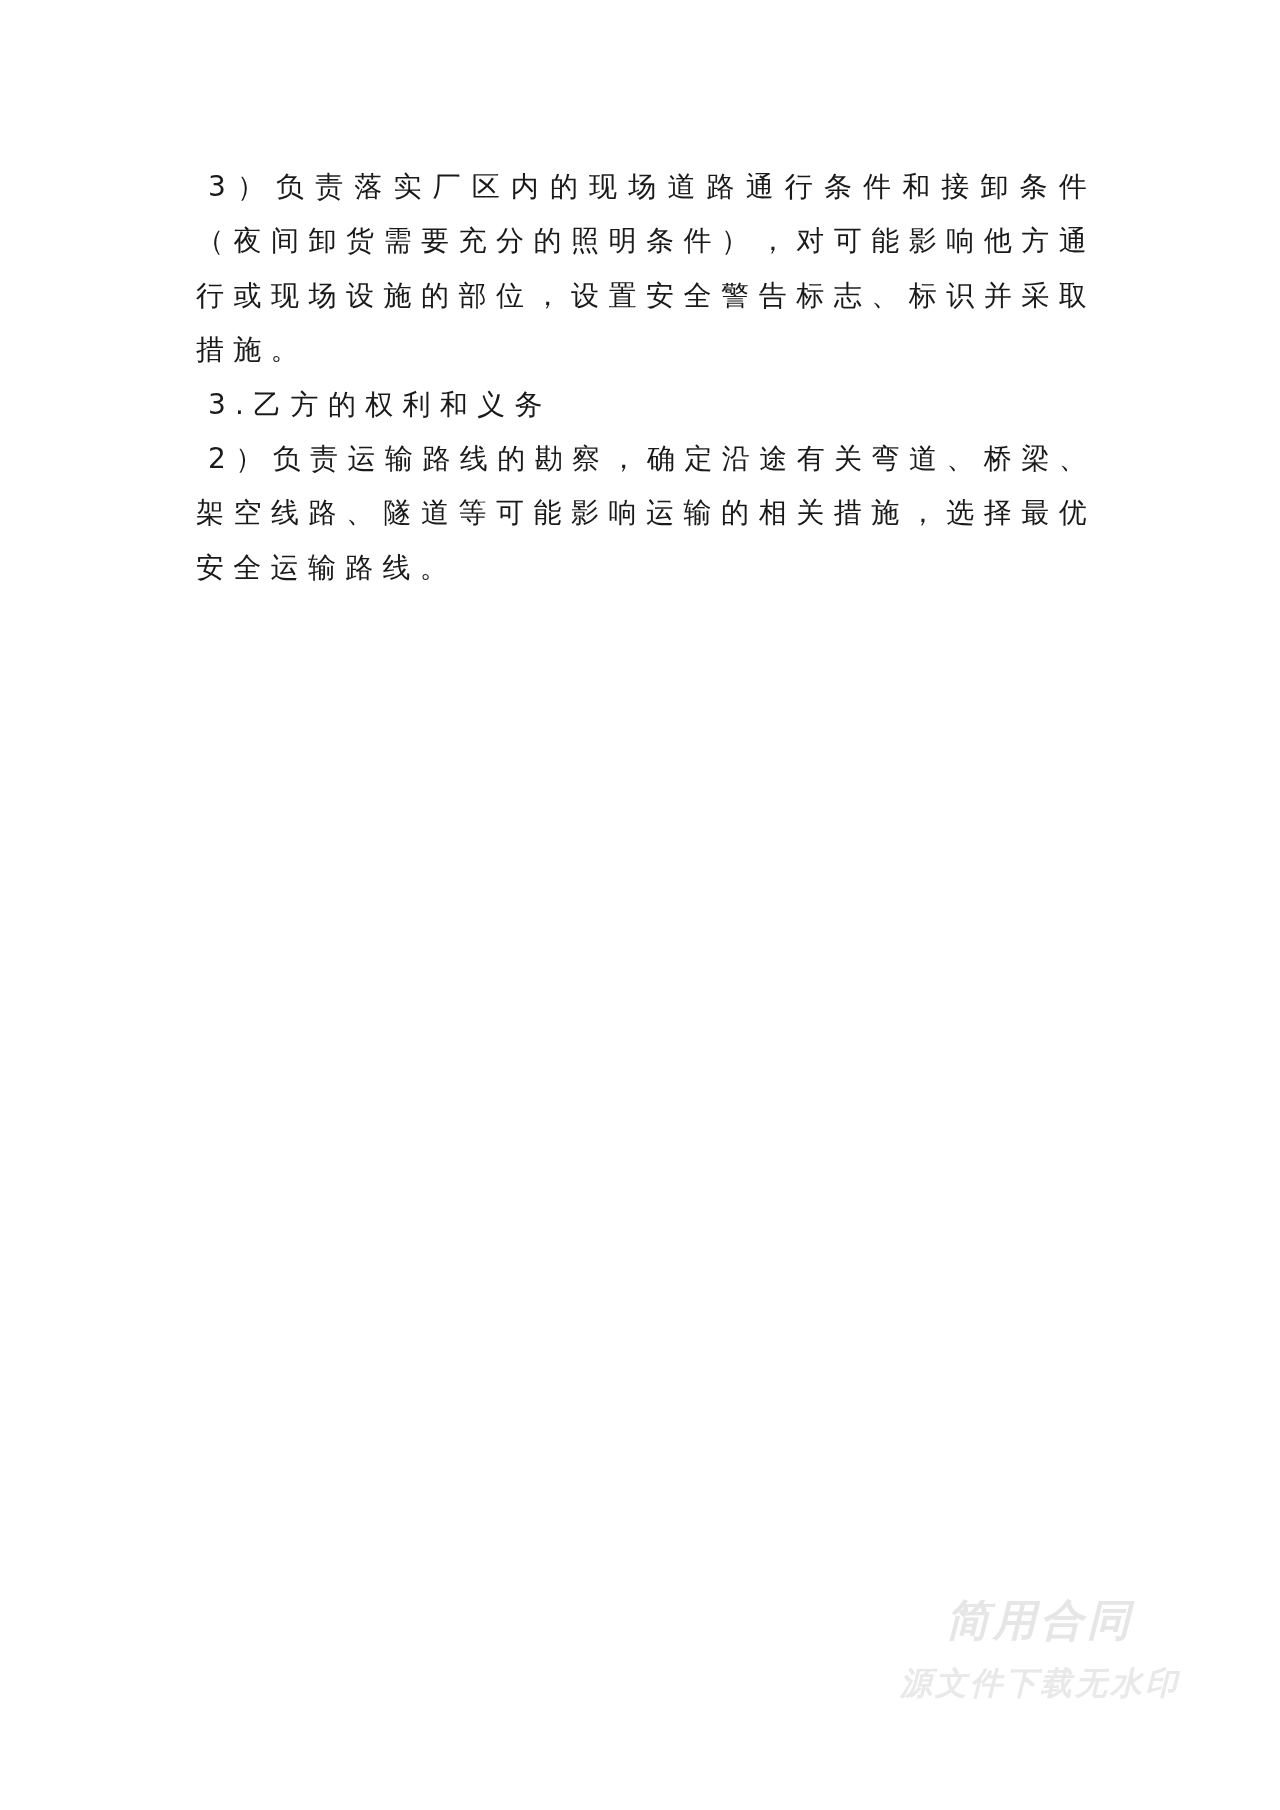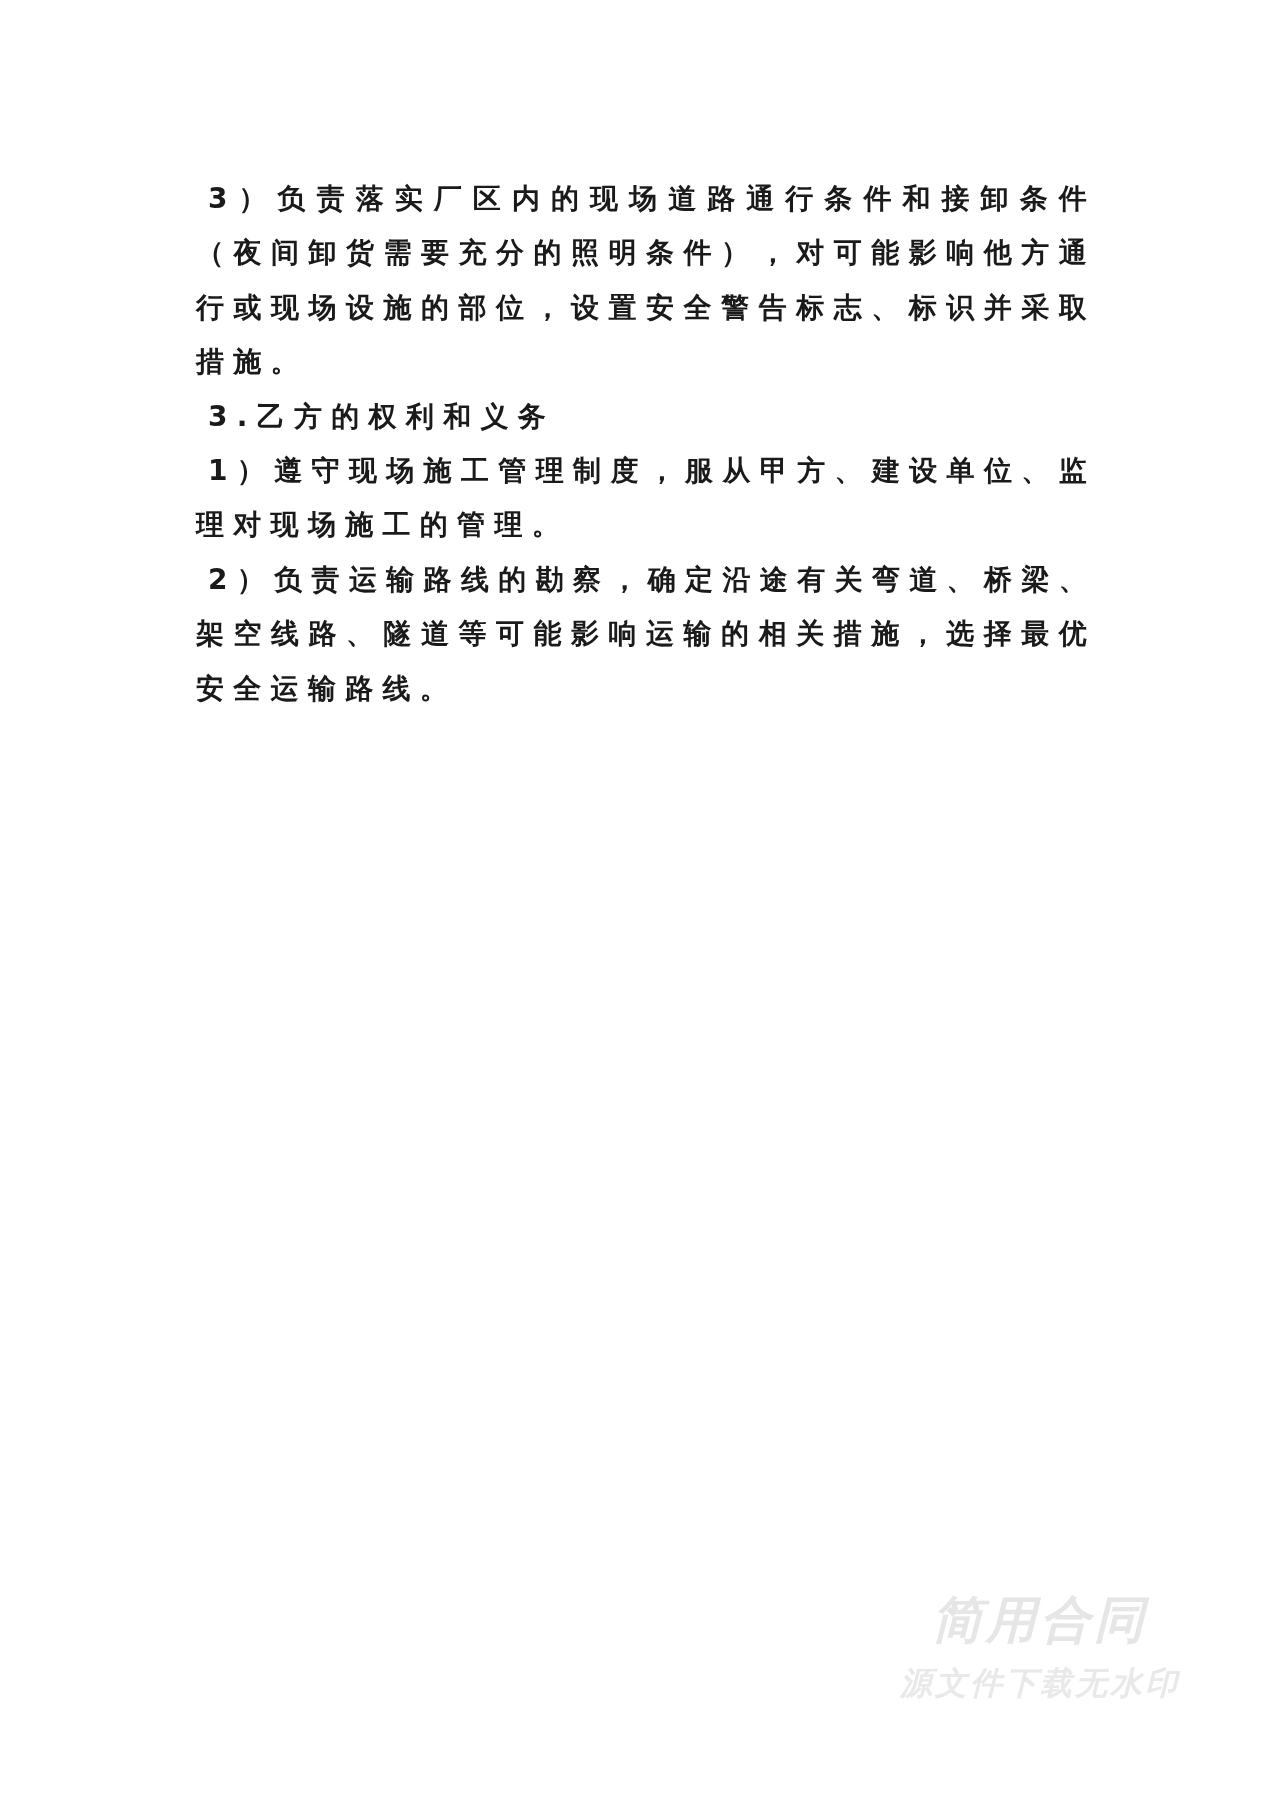--- a/index.html
+++ b/index.html
@@ -11,23 +11,22 @@
       width: 1280px;
       height: 1810px;
       position: relative;
       overflow: hidden;
       font-family: "DejaVu Sans", "Liberation Sans", sans-serif;
       color: #1a1a1a;
     }
     .page {
       position: absolute;
       left: 196px;
-      top: 172px;
+      top: 160px;
       width: 900px;
-      font-weight: bold;
     }
     .para {
       margin: 0;
       font-size: 28px;
       line-height: 54.4px;
       letter-spacing: 9.3px;
       text-align: justify;
       text-align-last: left;
       word-break: break-all;
     }
@@ -43,38 +42,37 @@
       top: 1585px;
       width: 320px;
       text-align: center;
       color: #e6e6e6;
       font-family: "DejaVu Sans", "Liberation Sans", sans-serif;
       font-weight: bold;
       font-style: italic;
       user-select: none;
     }
     .watermark .wm-title {
-      font-size: 50px;
+      font-size: 43px;
       letter-spacing: 4px;
       line-height: 70px;
     }
     .watermark .wm-sub {
       font-size: 32px;
       letter-spacing: 3px;
       line-height: 40px;
       margin-top: 8px;
       color: #e9e9e9;
     }
   </style>
 </head>
 <body>
 
 <div class="page">
   <p class="para indent">3）负责落实厂区内的现场道路通行条件和接卸条件（夜间卸货需要充分的照明条件），对可能影响他方通行或现场设施的部位，设置安全警告标志、标识并采取措施。</p>
   <p class="para heading">3.乙方的权利和义务</p>
-  <p class="para indent">1）遵守现场施工管理制度，服从甲方、建设单位、监理对现场施工的管理。</p>
   <p class="para indent">2）负责运输路线的勘察，确定沿途有关弯道、桥梁、架空线路、隧道等可能影响运输的相关措施，选择最优安全运输路线。</p>
 </div>
 
 <div class="watermark">
   <div class="wm-title">简用合同</div>
   <div class="wm-sub">源文件下载无水印</div>
 </div>
 
 </body></html>

